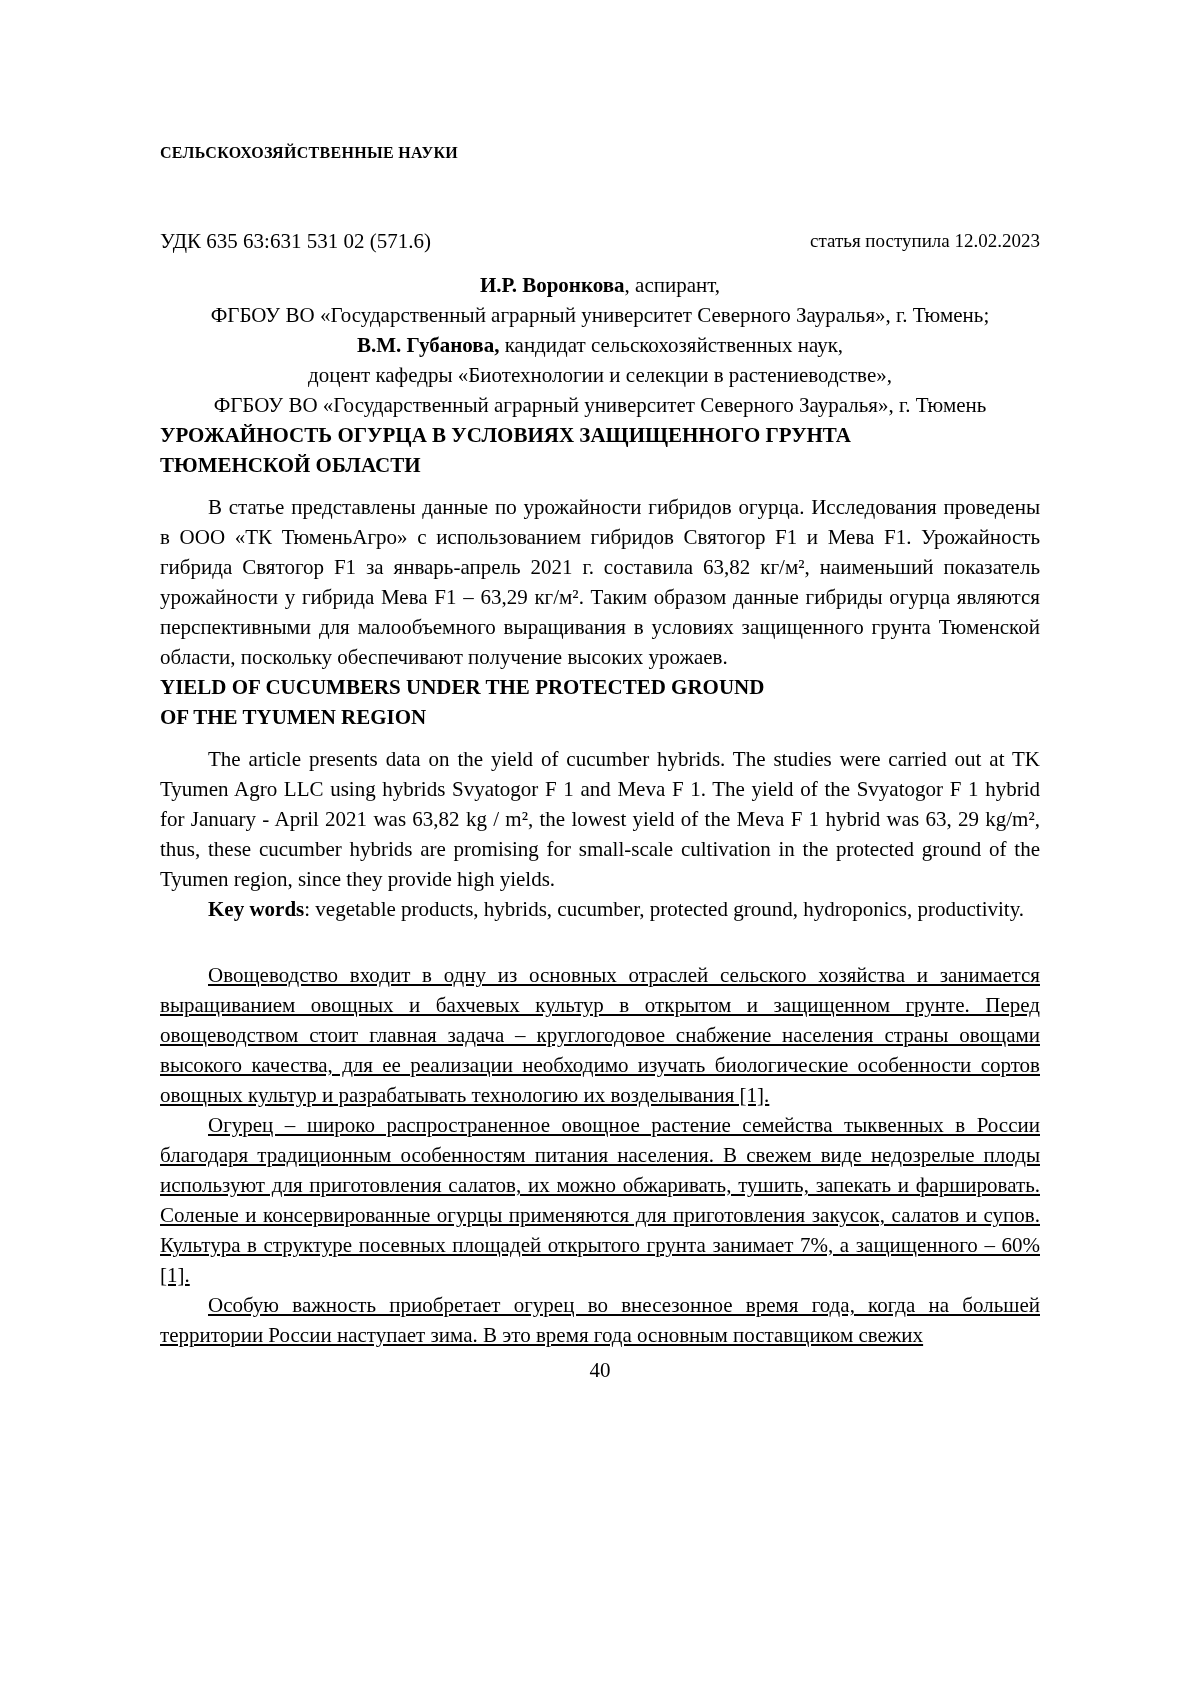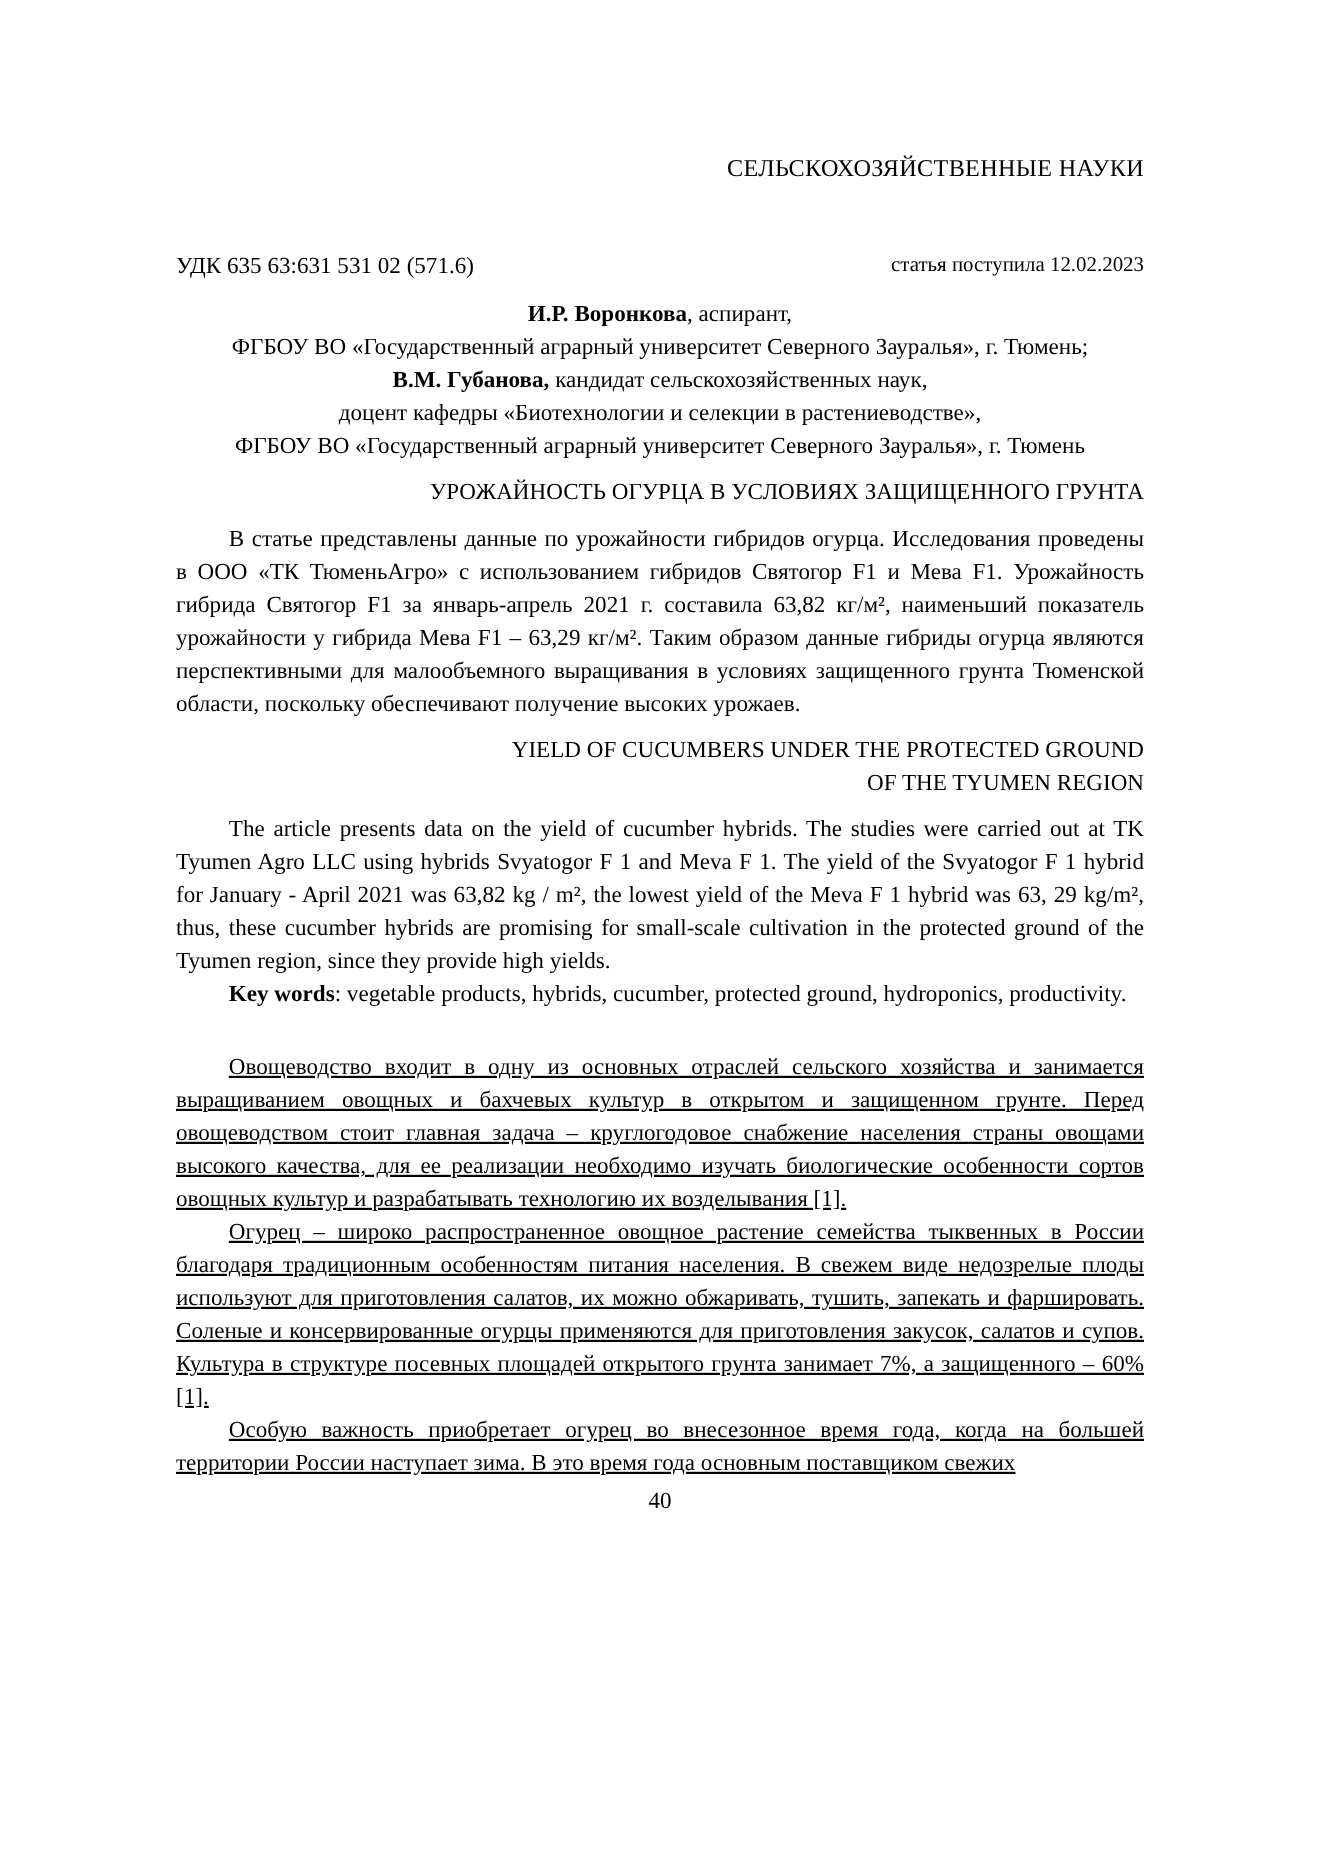--- a/index.html
+++ b/index.html
@@ -17,43 +17,43 @@
     box-sizing: border-box;
     width: 1200px;
     min-height: 1697px;
     padding: 138px 160px 40px 160px;
     font-size: 21px;
     line-height: 30px;
   }
   .b { font-weight: bold; }
   .i { }
   .doc-header {
-    text-align: right;
-    font-weight: normal;
-    font-size: 22px;
+    text-align: left;
+    font-weight: bold;
+    font-size: 16px;
     letter-spacing: 0.3px;
   }
   .udk-row {
     display: flex;
     justify-content: space-between;
     align-items: center;
     margin-top: 58px;
   }
   .udk-row .received {
     font-size: 19px;
   }
   .authors-block {
     margin-top: 14px;
     text-align: center;
   }
   .authors-block .line { margin: 0; }
   .article-title {
-    margin-top: 12px;
-    text-align: right;
-    font-weight: normal;
+    margin-top: 0;
+    text-align: left;
+    font-weight: bold;
   }
   .abstract {
     margin-top: 12px;
   }
   .para {
     margin: 0;
     text-align: justify;
     text-indent: 48px;
   }
   .authors-en {
@@ -88,20 +88,21 @@
     <div class="line i">ФГБОУ ВО «Государственный аграрный университет Северного Зауралья», г. Тюмень;</div>
     <div class="line">
       <span class="b">В.М. Губанова,</span><span class="i"> кандидат сельскохозяйственных наук,</span>
     </div>
     <div class="line i">доцент кафедры «Биотехнологии и селекции в растениеводстве»,</div>
     <div class="line i">ФГБОУ ВО «Государственный аграрный университет Северного Зауралья», г. Тюмень</div>
   </div>
 
   <div class="article-title">
     <div>УРОЖАЙНОСТЬ ОГУРЦА В УСЛОВИЯХ ЗАЩИЩЕННОГО ГРУНТА</div>
+    <div>ТЮМЕНСКОЙ ОБЛАСТИ</div>
   </div>
 
   <div class="abstract">
     <p class="para">В статье представлены данные по урожайности гибридов огурца. Исследования проведены в ООО «ТК ТюменьАгро» с использованием гибридов Святогор F1 и Мева F1. Урожайность гибрида Святогор F1 за январь-апрель 2021 г. составила 63,82 кг/м², наименьший показатель урожайности у гибрида Мева F1 – 63,29 кг/м². Таким образом данные гибриды огурца являются перспективными для малообъемного выращивания в условиях защищенного грунта Тюменской области, поскольку обеспечивают получение высоких урожаев.</p>
   </div>
 
 
   <div class="article-title">
     <div>YIELD OF CUCUMBERS UNDER THE PROTECTED GROUND</div>
     <div>OF THE TYUMEN REGION</div>

